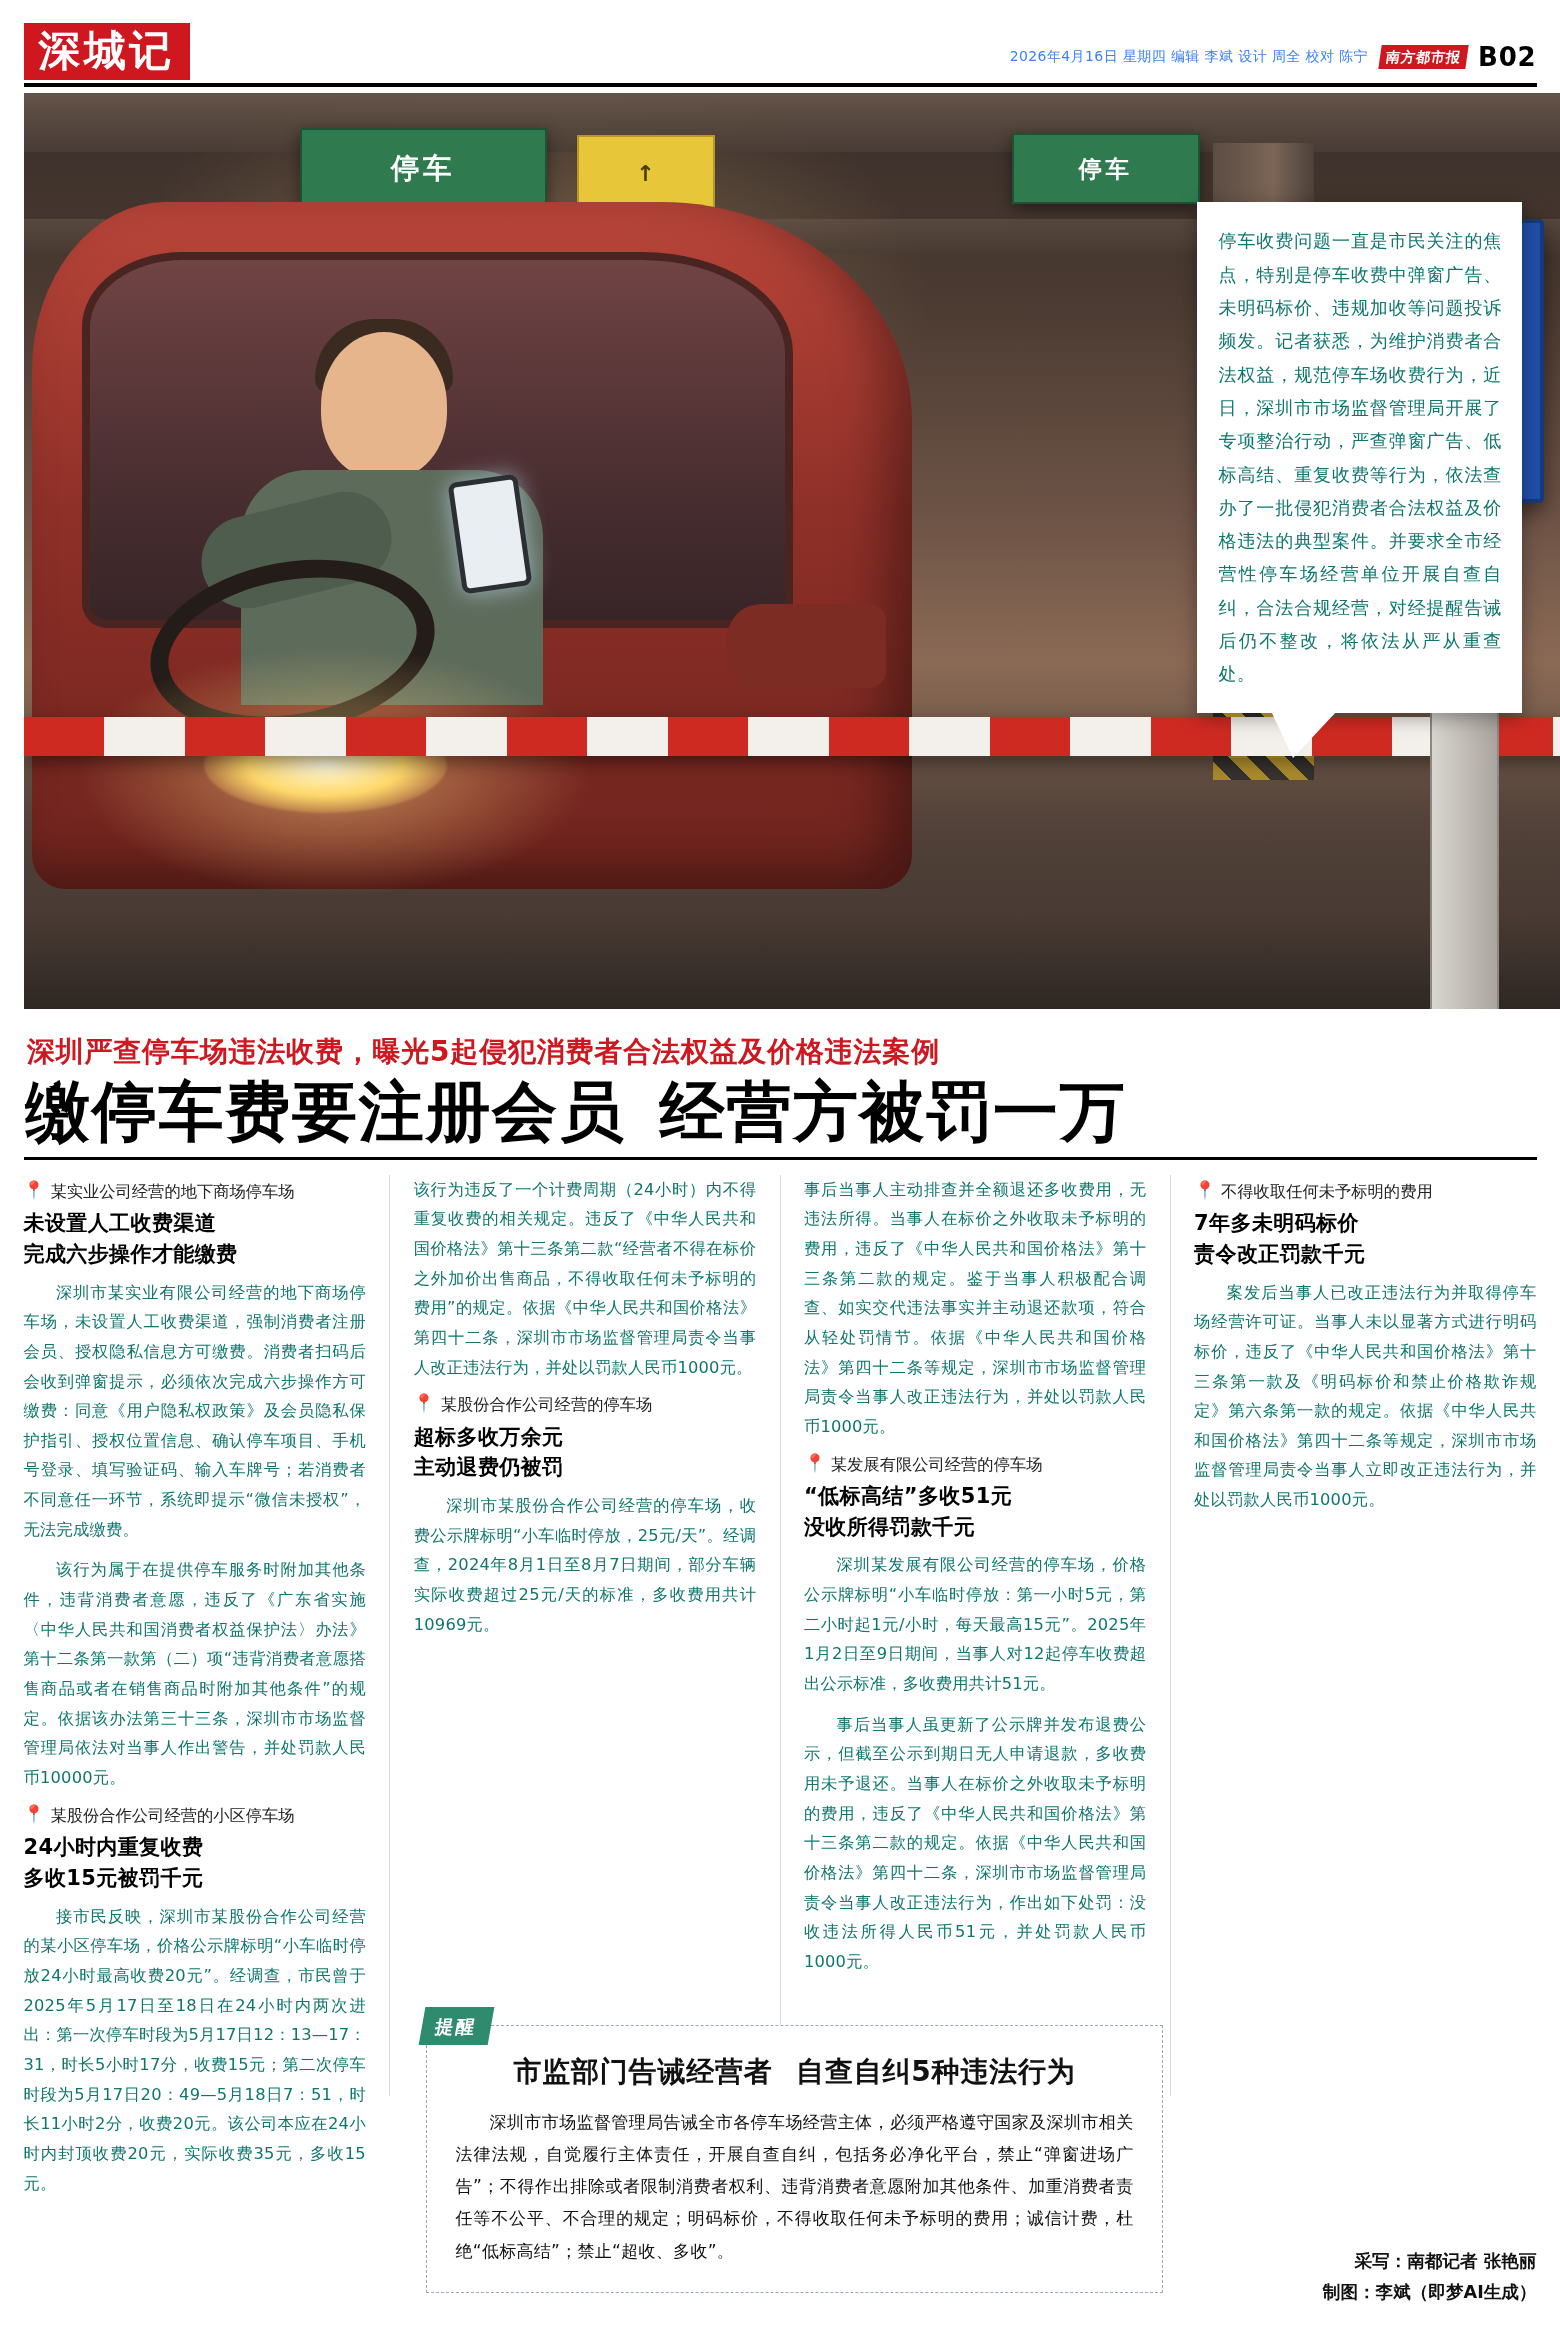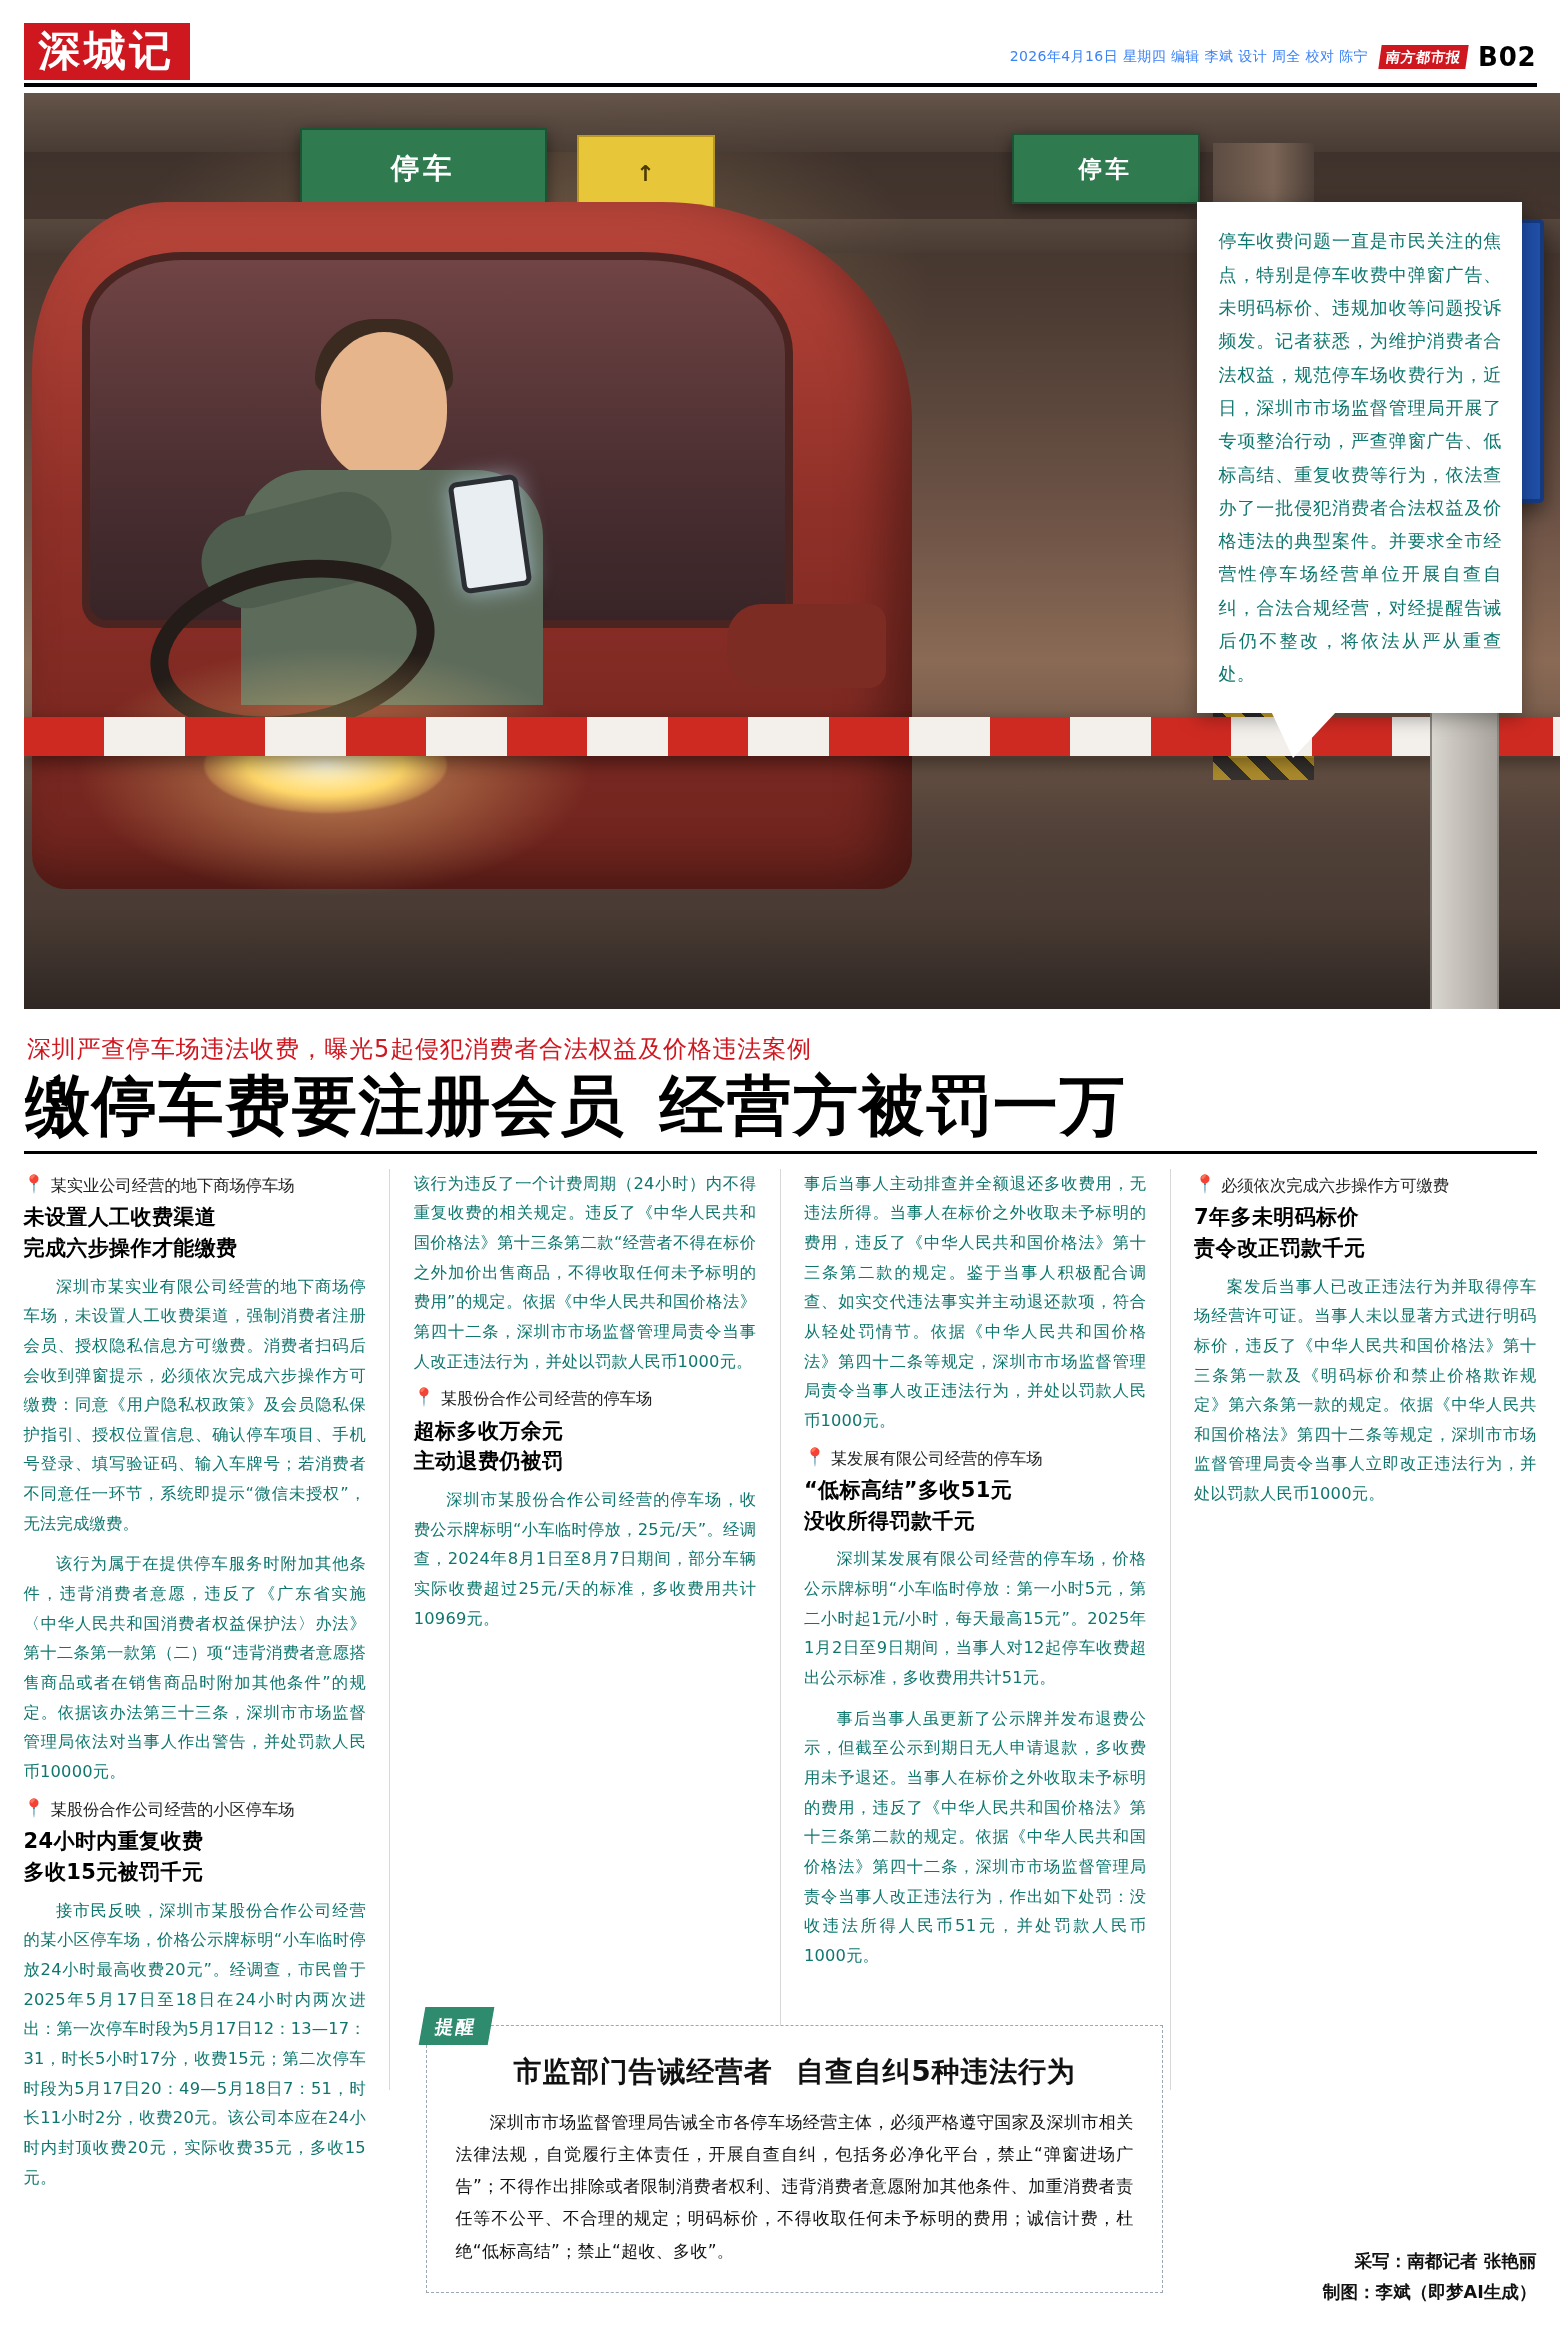--- a/index.html
+++ b/index.html
@@ -314,22 +314,22 @@
     bottom: -45px;
     width: 0; height: 0;
     border-left: 22px solid transparent;
     border-right: 44px solid transparent;
     border-top: 47px solid #ffffff;
   }
 
   
   .shoulder {
     color: #cf1720;
-    font-size: 24px;
-    font-weight: normal;
+    font-size: 28px;
+    font-weight: bold;
     letter-spacing: 0.8px;
     margin: 23.5px 0 3.4px 3.4px;
   }
   .headline {
     font-size: 65px;
     font-weight: bold;
     letter-spacing: 1.7px;
     line-height: 1.12;
     margin: 5px 0 6.7px 1.7px;
     color: #000;
@@ -557,21 +557,21 @@
       </div>
       <p class="body">深圳某发展有限公司经营的停车场，价格公示牌标明“小车临时停放：第一小时5元，第二小时起1元/小时，每天最高15元”。2025年1月2日至9日期间，当事人对12起停车收费超出公示标准，多收费用共计51元。</p>
       <p class="body">事后当事人虽更新了公示牌并发布退费公示，但截至公示到期日无人申请退款，多收费用未予退还。当事人在标价之外收取未予标明的费用，违反了《中华人民共和国价格法》第十三条第二款的规定。依据《中华人民共和国价格法》第四十二条，深圳市市场监督管理局责令当事人改正违法行为，作出如下处罚：没收违法所得人民币51元，并处罚款人民币1000元。</p>
     </div>
 
     <div class="col-sep"></div>
 
     <div class="col">
       <div class="kicker">
         <span class="pin">📍</span>
-        <span>必须依次完成六步操作方可缴费</span>
+        <span>不得收取任何未予标明的费用</span>
       </div>
       <div class="subhead">
         <div>7年多未明码标价</div>
         <div>责令改正罚款千元</div>
       </div>
       <p class="body">案发后当事人已改正违法行为并取得停车场经营许可证。当事人未以显著方式进行明码标价，违反了《中华人民共和国价格法》第十三条第一款及《明码标价和禁止价格欺诈规定》第六条第一款的规定。依据《中华人民共和国价格法》第四十二条等规定，深圳市市场监督管理局责令当事人立即改正违法行为，并处以罚款人民币1000元。</p>
     </div>
 
   </div>
 

